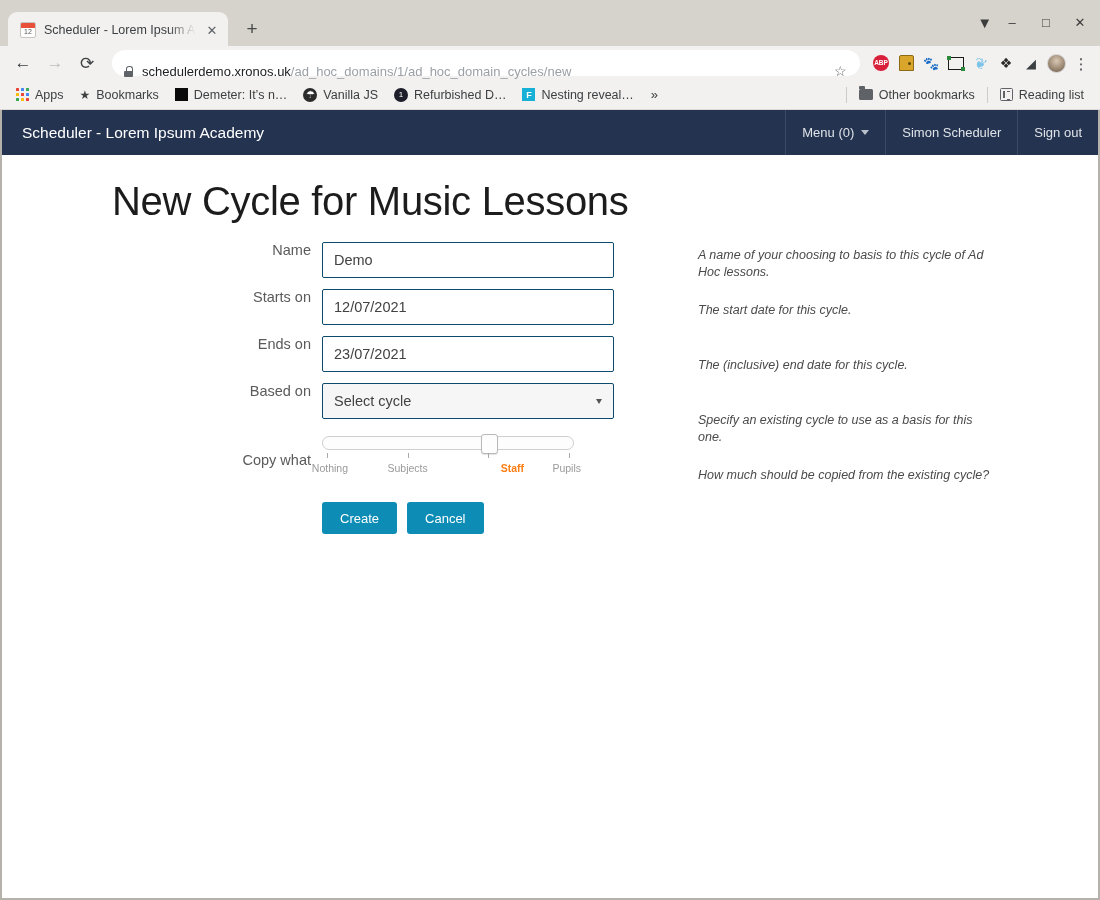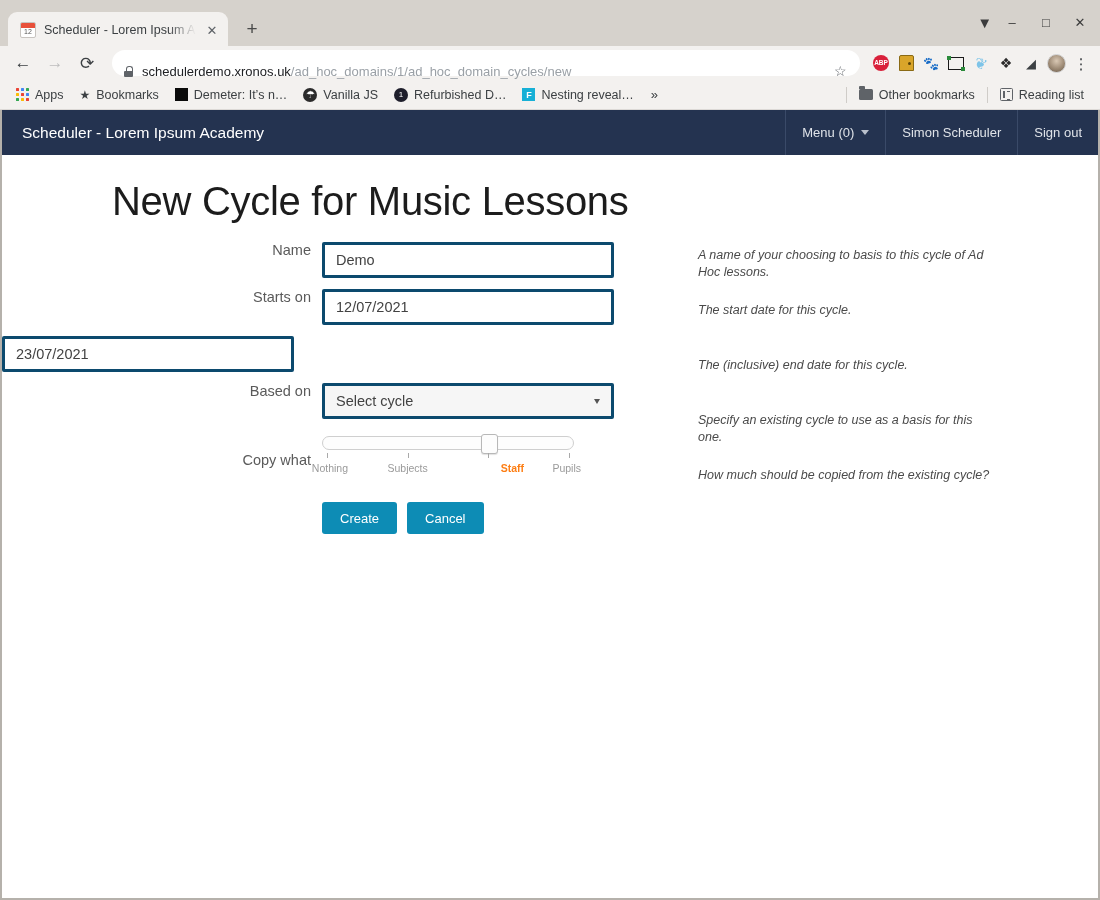--- a/index.html
+++ b/index.html
@@ -293,21 +293,21 @@
   }
   .form-label {
     width: 320px;
     text-align: right;
     padding-right: 11px;
     font-size: 14.5px;
     color: #5a5a5a;
   }
   .form-control {
     width: 292px; height: 36px;
-    border: 3px solid #0c4a6e;
+    border: 1px solid #0c4a6e;
     background: #fff;
     border-radius: 2px;
     padding: 0 11px;
     font-size: 14.5px;
     color: #424242;
     display: flex; align-items: center;
     font-family: "Liberation Sans", sans-serif;
   }
   .form-select {
     background: #f6f6f6;
@@ -533,20 +533,21 @@
           <div class="form-label">Name</div>
           <div class="form-control">Demo</div>
         </div>
 
         <div class="form-row">
           <div class="form-label">Starts on</div>
           <div class="form-control">12/07/2021</div>
         </div>
 
         <div class="form-row">
+          <div class="form-label">Ends on</div>
           <div class="form-control">23/07/2021</div>
         </div>
 
         <div class="form-row">
           <div class="form-label">Based on</div>
           <div class="form-control form-select">
             <span>Select cycle</span>
             <span class="select-caret"></span>
           </div>
         </div>

